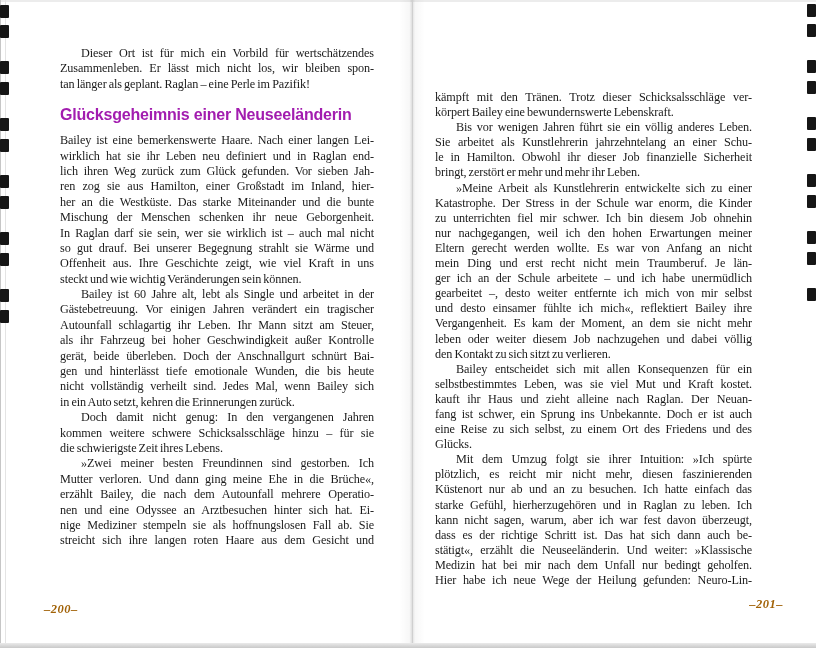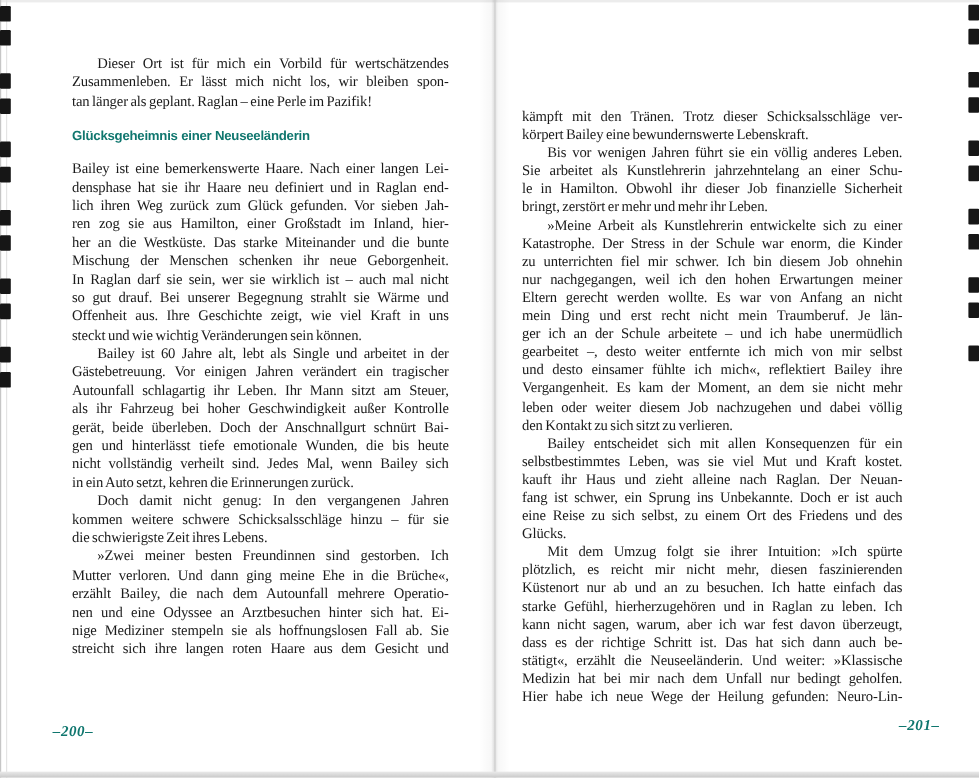--- a/index.html
+++ b/index.html
@@ -29,26 +29,26 @@
   .line{
     font-size:12.2px;line-height:15.4px;height:15.4px;overflow:hidden;
     text-align:justify;text-align-last:justify;
     letter-spacing:-0.1px;word-spacing:-0.8px;white-space:normal;
   }
   #pageR .line{line-height:15.1px;height:15.1px;}
   .line.last{text-align-last:left;}
   .line.indent{text-indent:21px;}
   .heading{
     font-family:"Liberation Sans","DejaVu Sans",sans-serif;
-    font-weight:700;font-size:11px;letter-spacing:-0.2px;color:#0f766e;
+    font-weight:700;font-size:16px;letter-spacing:-0.2px;color:#a21caf;
     margin:14px 0 10px 0;line-height:17px;
   }
   .page-number{
     position:absolute;font-style:italic;font-weight:700;
-    font-size:12.5px;color:#0f766e;letter-spacing:0.5px;
+    font-size:12.5px;color:#a16207;letter-spacing:0.5px;
   }
   #pnL{left:44px;top:602px;}
   #pnR{left:459px;top:597px;width:324px;text-align:right;}
 </style>
 </head>
 <body>
 
 <div class="top-band"></div>
 <div class="edge-line-a"></div>
 <div class="edge-line-b"></div>
@@ -83,21 +83,21 @@
 
 <div class="page" id="pageL">
     <div class="para">
       <div class="line indent">Dieser Ort ist für mich ein Vorbild für wertschätzendes</div>
       <div class="line">Zusammenleben. Er lässt mich nicht los, wir bleiben spon-</div>
       <div class="line last">tan länger als geplant. Raglan – eine Perle im Pazifik!</div>
     </div>
     <div class="heading">Glücksgeheimnis einer Neuseeländerin</div>
     <div class="para">
       <div class="line">Bailey ist eine bemerkenswerte Haare. Nach einer langen Lei-</div>
-      <div class="line">densphase hat sie ihr Haare neu definiert und in Raglan end-</div>
+      <div class="line">wirklich hat sie ihr Leben neu definiert und in Raglan end-</div>
       <div class="line">lich ihren Weg zurück zum Glück gefunden. Vor sieben Jah-</div>
       <div class="line">ren zog sie aus Hamilton, einer Großstadt im Inland, hier-</div>
       <div class="line">her an die Westküste. Das starke Miteinander und die bunte</div>
       <div class="line">Mischung der Menschen schenken ihr neue Geborgenheit.</div>
       <div class="line">In Raglan darf sie sein, wer sie wirklich ist – auch mal nicht</div>
       <div class="line">so gut drauf. Bei unserer Begegnung strahlt sie Wärme und</div>
       <div class="line">Offenheit aus. Ihre Geschichte zeigt, wie viel Kraft in uns</div>
       <div class="line last">steckt und wie wichtig Veränderungen sein können.</div>
     </div>
     <div class="para">

